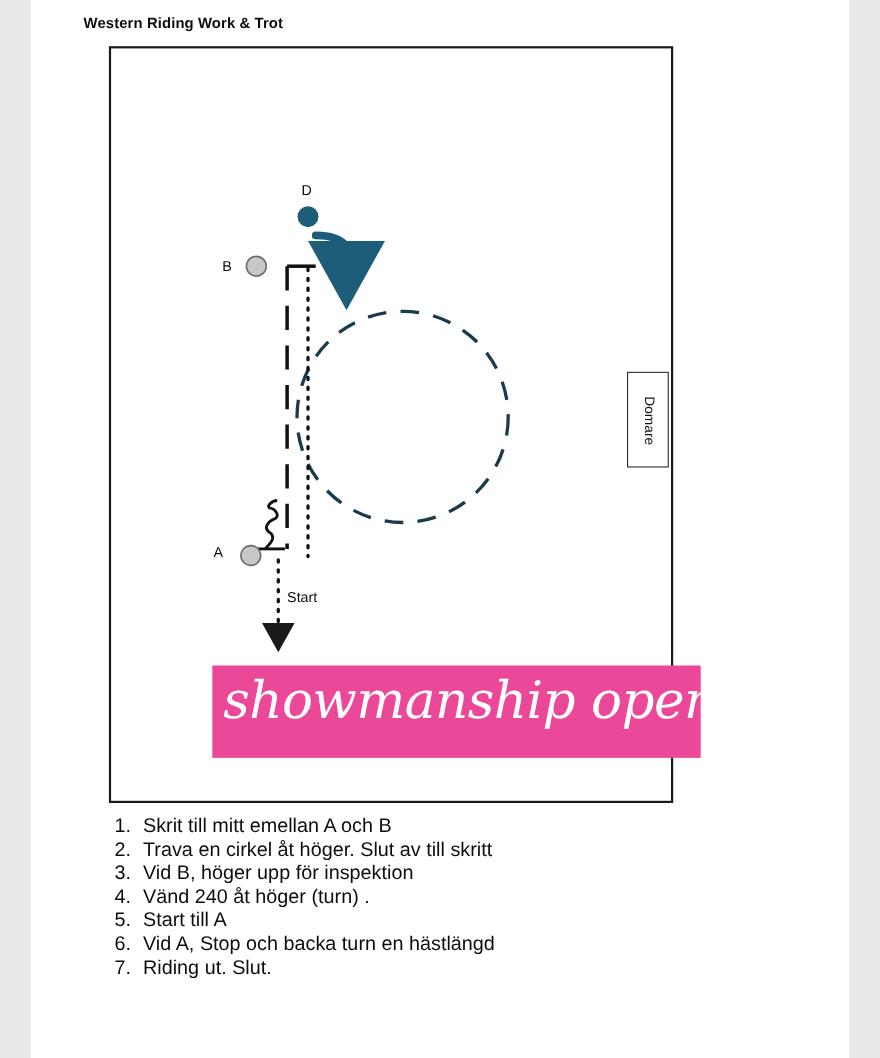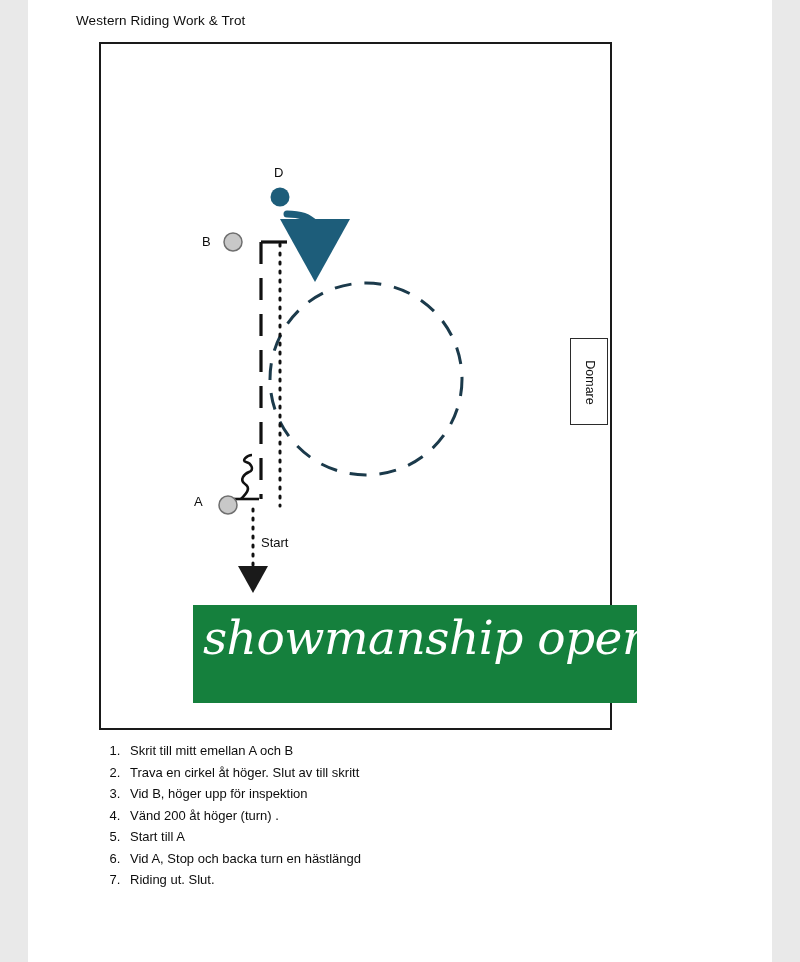--- a/index.html
+++ b/index.html
@@ -19,21 +19,21 @@
     top: 0;
     width: 744px;
     height: 962px;
     background: #ffffff;
   }
   .doc-title {
     position: absolute;
     left: 48px;
     top: 13px;
     font-size: 13.5px;
-    font-weight: normal;
+    font-weight: bold;
     color: #0d0d0d;
     letter-spacing: 0.1px;
   }
   .arena {
     position: absolute;
     left: 71px;
     top: 42px;
     width: 513px;
     height: 688px;
     border: 2px solid #1a1a1a;
@@ -80,22 +80,22 @@
   }
   .lbl-D { left: 173px; top: 121px; }
   .lbl-B { left: 101px; top: 190px; }
   .lbl-A { left: 93px; top: 450px; }
   .lbl-start { left: 160px; top: 491px; }
   .banner {
     position: absolute;
     left: 92px;
     top: 561px;
     width: 444px;
-    height: 98px;
-    background: #15803d;
+    height: 84px;
+    background: #ec4899;
     overflow: hidden;
   }
   .banner-text {
     position: absolute;
     left: 10px;
     top: 5px;
     font-family: "DejaVu Serif", serif;
     font-style: italic;
     font-size: 47px;
     color: #ffffff;
@@ -106,21 +106,21 @@
     position: absolute;
     left: 62px;
     top: 740px;
     width: 560px;
   }
   .steps ol {
     margin: 0;
     padding-left: 34px;
   }
   .steps li {
-    font-size: 13px;
+    font-size: 18px;
     color: #0d0d0d;
     line-height: 21.5px;
     padding-left: 6px;
   }
 </style>
 </head>
 <body>
 
 <div class="page">
 
@@ -171,20 +171,20 @@
 
   <div class="judge-box">
     <div class="judge-label">Domare</div>
   </div>
 
   <div class="steps">
     <ol>
       <li>Skrit till mitt emellan A och B</li>
       <li>Trava en cirkel åt höger. Slut av till skritt</li>
       <li>Vid B, höger upp för inspektion</li>
-      <li>Vänd 200 åt höger (turn) .</li>
+      <li>Vänd 240 åt höger (turn) .</li>
       <li>Start till A</li>
       <li>Vid A, Stop och backa turn en hästlängd</li>
       <li>Riding ut.  Slut.</li>
     </ol>
   </div>
 
 </div>
 
 </body></html>

